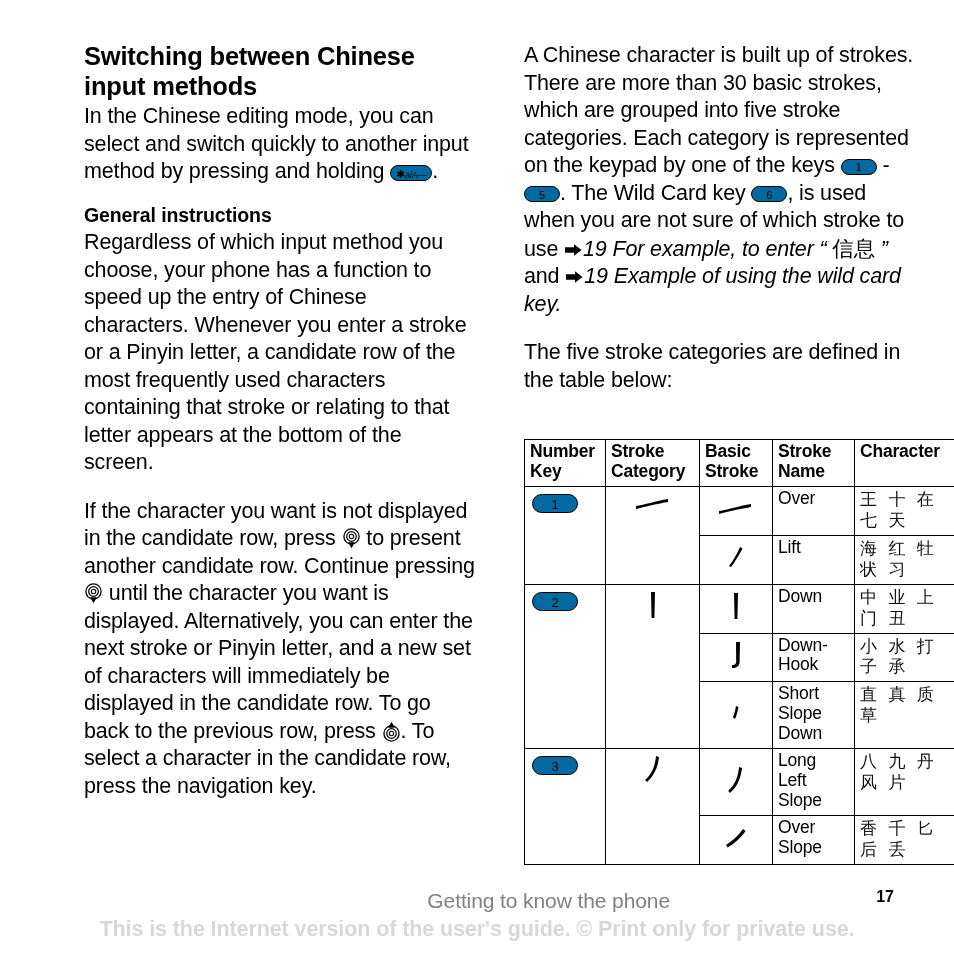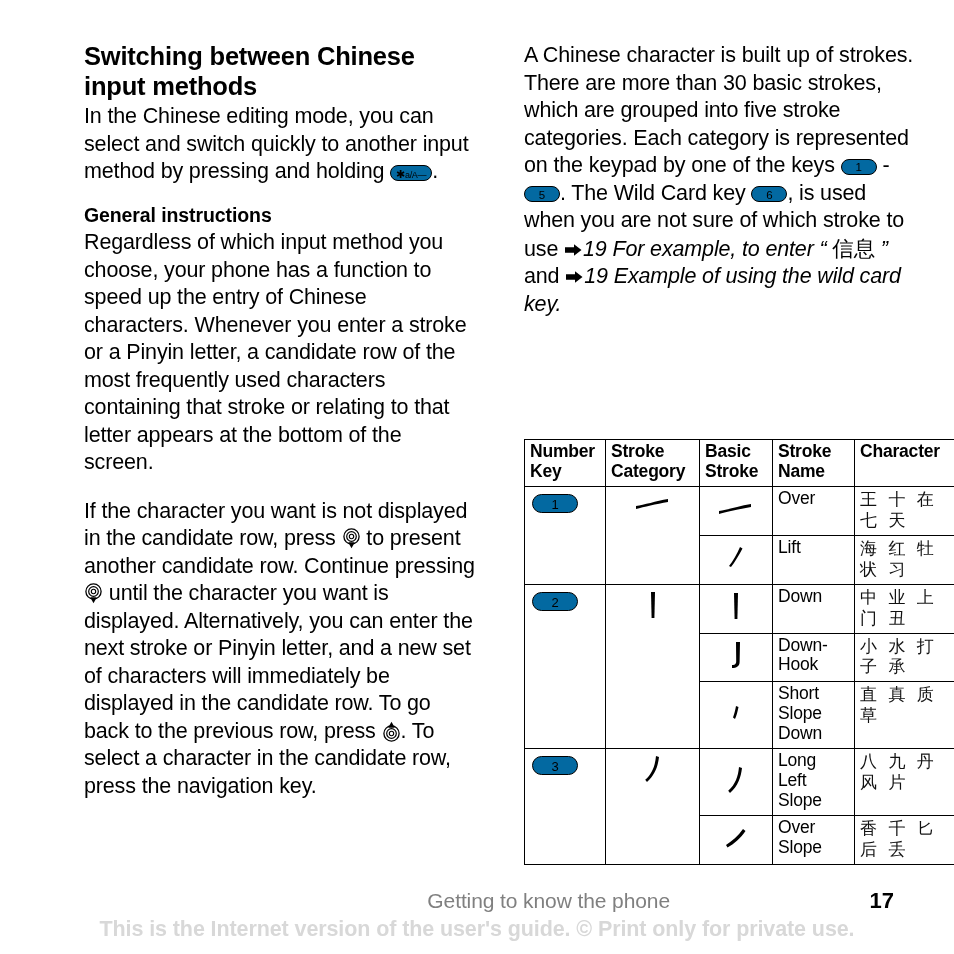--- a/index.html
+++ b/index.html
@@ -174,21 +174,21 @@
     padding-right: 84px;
     box-sizing: border-box;
     font-size: 21px;
     color: #808080;
     letter-spacing: -0.1px;
   }
   .footer-pageno {
     position: absolute;
     right: 60px;
     top: 888px;
-    font-size: 22px;
+    font-size: 16px;
     font-weight: bold;
     color: #000;
   }
   .watermark {
     position: absolute;
     left: 0;
     top: 917px;
     width: 954px;
     text-align: center;
     font-size: 21.5px;
@@ -238,20 +238,21 @@
 
     <p class="body"><span>A Chinese character is built up of strokes. There are more than 30 basic strokes, which are grouped into five stroke categories. Each category is represented on the keypad by one of the keys </span><span class="keycap num">1</span><span> - </span><span class="keycap num">5</span><span>. The Wild Card key </span><span class="keycap num">6</span><span>, is used when you are not sure of which stroke to use </span><span class="arrowref">
         <svg width="19" height="14" viewBox="0 0 19 14" aria-hidden="true">
           <path d="M1 4.2 L10 4.2 L10 1.2 L17.5 7 L10 12.8 L10 9.8 L1 9.8 Z" fill="#000"></path>
         </svg></span><span class="it">19 For example, to enter “ </span><span class="cjk">信息</span><span class="it"> ”</span><span> and </span><span class="arrowref">
         <svg width="19" height="14" viewBox="0 0 19 14" aria-hidden="true">
           <path d="M1 4.2 L10 4.2 L10 1.2 L17.5 7 L10 12.8 L10 9.8 L1 9.8 Z" fill="#000"></path>
         </svg></span><span class="it">19 Example of using the wild card key</span><span class="it">.</span></p>
 
 
+    <p class="body">The five stroke categories are defined in the table below:</p>
   </div>
 
   <table class="stroke-table">
     <thead>
       <tr>
         <th class="c-numkey">Number Key</th>
         <th class="c-cat">Stroke Category</th>
         <th class="c-basic">Basic Stroke</th>
         <th class="c-name">Stroke Name</th>
         <th class="c-char">Character</th>

